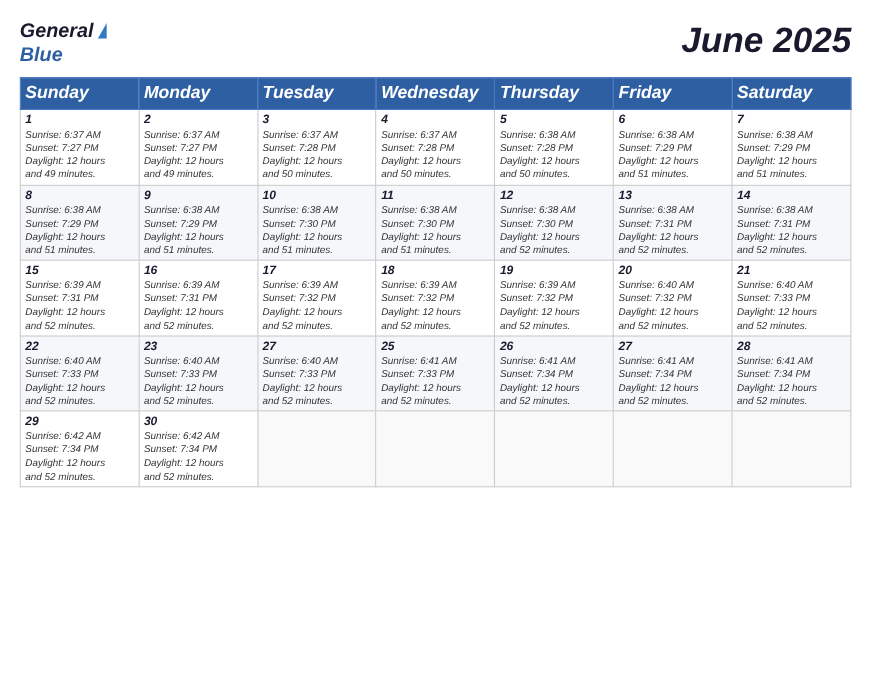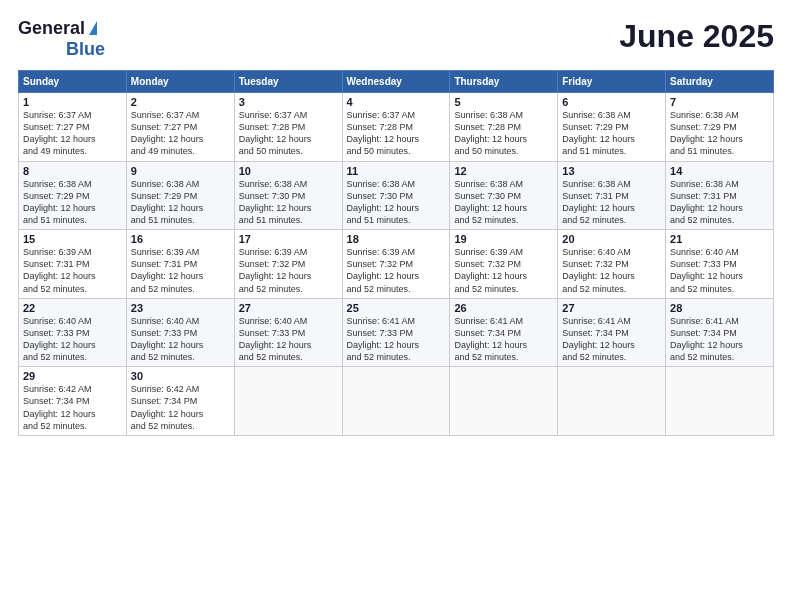--- a/index.html
+++ b/index.html
@@ -8,20 +8,21 @@
       background: #fff;
       width: 792px;
       height: 612px;
       overflow: hidden;
     }
     .page {
       width: 792px;
       height: 612px;
       padding: 18px 18px 10px 18px;
       background: #fff;
+      font-style: italic;
     }
     .header {
       display: flex;
       justify-content: space-between;
       align-items: flex-start;
       margin-bottom: 10px;
     }
     .logo {
       display: flex;
       flex-direction: column;
@@ -34,21 +35,20 @@
     }
     .logo-general {
       font-size: 18px;
       font-weight: bold;
       color: #1a1a2e;
     }
     .logo-blue {
       font-size: 18px;
       font-weight: bold;
       color: #2e5fa3;
-      margin-left: 48px;
     }
     .logo-triangle {
       width: 0;
       height: 0;
       border-left: 8px solid transparent;
       border-bottom: 14px solid #2e7bc4;
       margin-left: 2px;
       margin-bottom: 2px;
     }
     .title-block {
@@ -64,21 +64,21 @@
       color: #333;
     }
     .calendar {
       width: 100%;
       border-collapse: collapse;
       border: 1px solid #ccc;
     }
     .calendar th {
       background: #2e5fa3;
       color: #fff;
-      font-size: 10px;
+      font-size: 16px;
       font-weight: bold;
       padding: 5px 4px;
       text-align: left;
       border: 1px solid #4a7ac4;
     }
     .calendar td {
       vertical-align: top;
       border: 1px solid #ccc;
       padding: 3px 4px;
       width: 108px;

